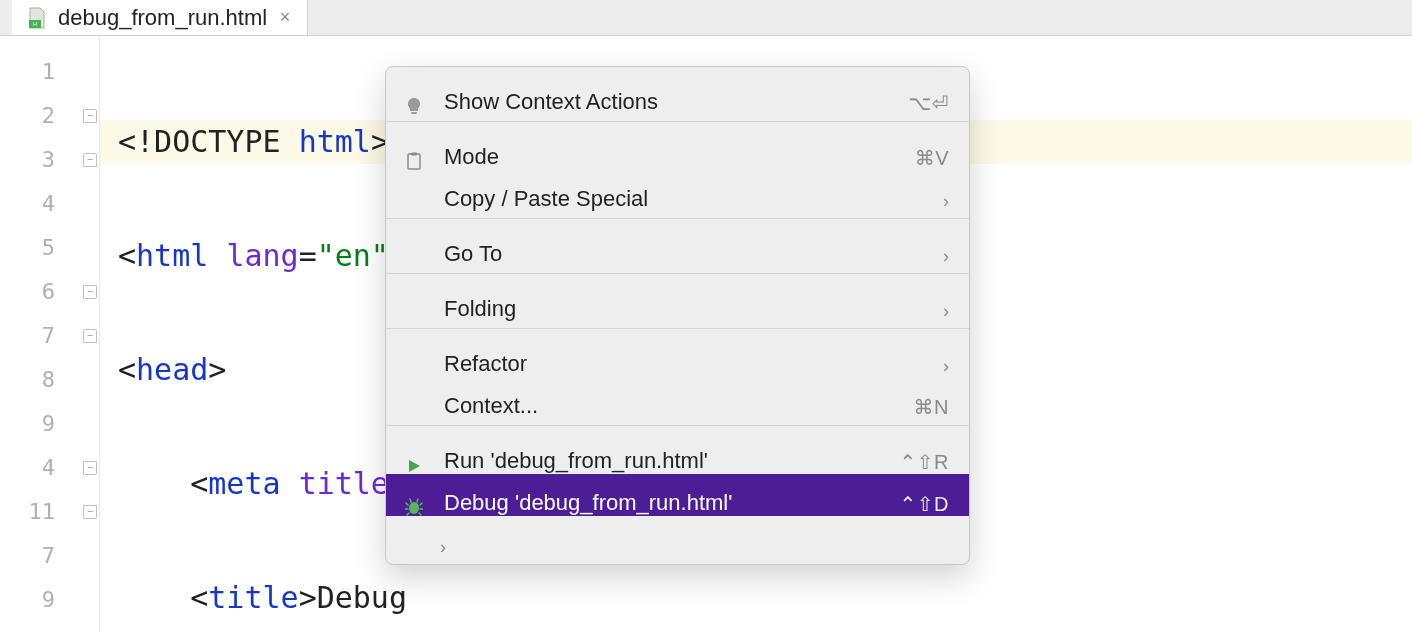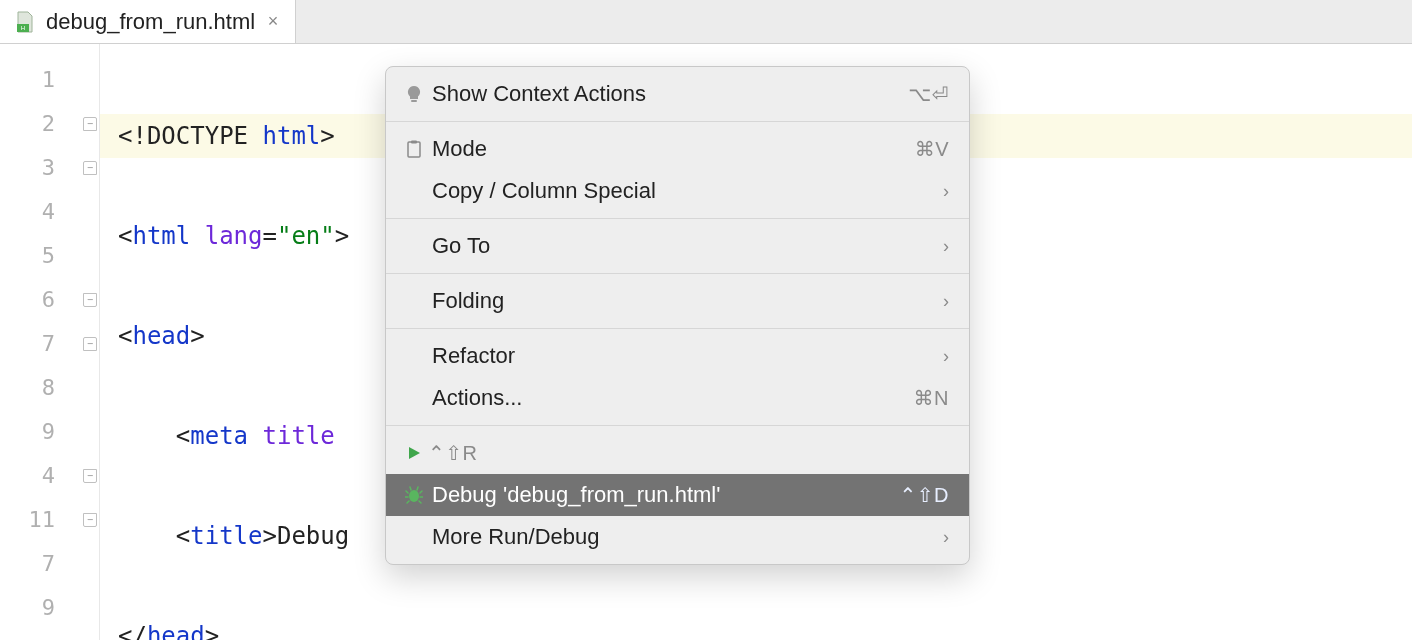--- a/index.html
+++ b/index.html
@@ -8,25 +8,26 @@
   height: 640px;
   font-family: -apple-system, "SF Pro Text", "Helvetica Neue", Arial, sans-serif;
   font-size: 22px;
   background: #ffffff;
   overflow: hidden;
   position: relative;
 }
 
 
 .tab-bar {
-  height: 44px;
+  height: 36px;
   background: #ececec;
   display: flex;
   align-items: stretch;
   border-bottom: 1px solid #d0d0d0;
+  padding-left: 12px;
 }
 .tab {
   display: flex;
   align-items: center;
   background: #ffffff;
   padding: 0 14px;
   gap: 10px;
   border-right: 1px solid #d0d0d0;
 }
 .file-icon {
@@ -71,21 +72,21 @@
   line-height: 12px;
   text-align: center;
   color: #999;
 }
 .fold-top { border-radius: 2px 2px 0 0; }
 .fold-bot { border-radius: 0 0 2px 2px; }
 .code {
   flex: 1;
   padding-top: 14px;
   font-family: "SF Mono", Menlo, Consolas, monospace;
-  font-size: 24px;
+  font-size: 30px;
   white-space: pre;
   color: #222;
 }
 .code .line { height: 44px; line-height: 44px; padding-left: 18px; }
 .hl-line { background: #fcfae6; }
 .tag { color: #1437c9; }
 .attr { color: #6d28d9; }
 .str { color: #067d17; }
 .pun { color: #222; }
 
@@ -98,27 +99,28 @@
   background: #eeeeee;
   border: 1px solid #c8c8c8;
   border-radius: 8px;
   box-shadow: 0 12px 32px rgba(0,0,0,0.18);
   padding: 6px 0;
   font-size: 22px;
   color: #222;
 }
 .menu-item {
   display: flex;
-  align-items: center;
+  align-items: flex-end;
   height: 42px;
   padding: 0 20px 0 14px;
   cursor: default;
+  gap: 12px;
 }
 .menu-item.selected {
-  background: #737373;
+  background: #4c1d95;
   color: #ffffff;
 }
 .menu-icon {
   width: 28px;
   display: flex;
   justify-content: center;
   align-items: center;
 }
 .menu-label { flex: 1; padding-left: 4px; }
 .menu-shortcut {
@@ -207,21 +209,21 @@
           <rect x="2" y="2" width="12" height="15" rx="1" fill="none" stroke="#8a8a8a" stroke-width="1.5"></rect>
           <rect x="5" y="0.5" width="6" height="3" rx="1" fill="#8a8a8a"></rect>
         </svg>
     </span>
     <span class="menu-label">Mode</span>
     <span class="menu-shortcut">⌘V</span>
   </div>
 
   <div class="menu-item">
     <span class="menu-icon"></span>
-    <span class="menu-label">Copy / Column Special</span>
+    <span class="menu-label">Copy / Paste Special</span>
     <span class="menu-submenu-arrow">›</span>
   </div>
 
 
   <div class="menu-sep"></div>
 
   <div class="menu-item">
     <span class="menu-icon"></span>
     <span class="menu-label">Go To</span>
     <span class="menu-submenu-arrow">›</span>
@@ -238,45 +240,45 @@
   <div class="menu-sep"></div>
 
   <div class="menu-item">
     <span class="menu-icon"></span>
     <span class="menu-label">Refactor</span>
     <span class="menu-submenu-arrow">›</span>
   </div>
 
   <div class="menu-item">
     <span class="menu-icon"></span>
-    <span class="menu-label">Actions...</span>
+    <span class="menu-label">Context...</span>
     <span class="menu-shortcut">⌘N</span>
   </div>
 
   <div class="menu-sep"></div>
 
   <div class="menu-item">
     <span class="menu-icon">
       <svg width="16" height="16" viewBox="0 0 16 16">
           <path d="M3 2l11 6-11 6z" fill="#3fa64b"></path>
         </svg>
     </span>
+    <span class="menu-label">Run 'debug_from_run.html'</span>
     <span class="menu-shortcut">⌃⇧R</span>
   </div>
 
   <div class="menu-item selected">
     <span class="menu-icon">
       <svg width="18" height="18" viewBox="0 0 18 18">
           <ellipse cx="9" cy="10" rx="5" ry="6" fill="#59b65f"></ellipse>
           <path d="M3 7l-2-2M15 7l2-2M3 11H0M15 11h3M4 15l-2 2M14 15l2 2M6 4l-1-3M12 4l1-3" stroke="#59b65f" stroke-width="1.5" stroke-linecap="round"></path>
         </svg>
     </span>
     <span class="menu-label">Debug 'debug_from_run.html'</span>
     <span class="menu-shortcut">⌃⇧D</span>
   </div>
 
   <div class="menu-item">
     <span class="menu-icon"></span>
-    <span class="menu-label">More Run/Debug</span>
     <span class="menu-submenu-arrow">›</span>
   </div>
 
 </div>
 
 </body></html>

